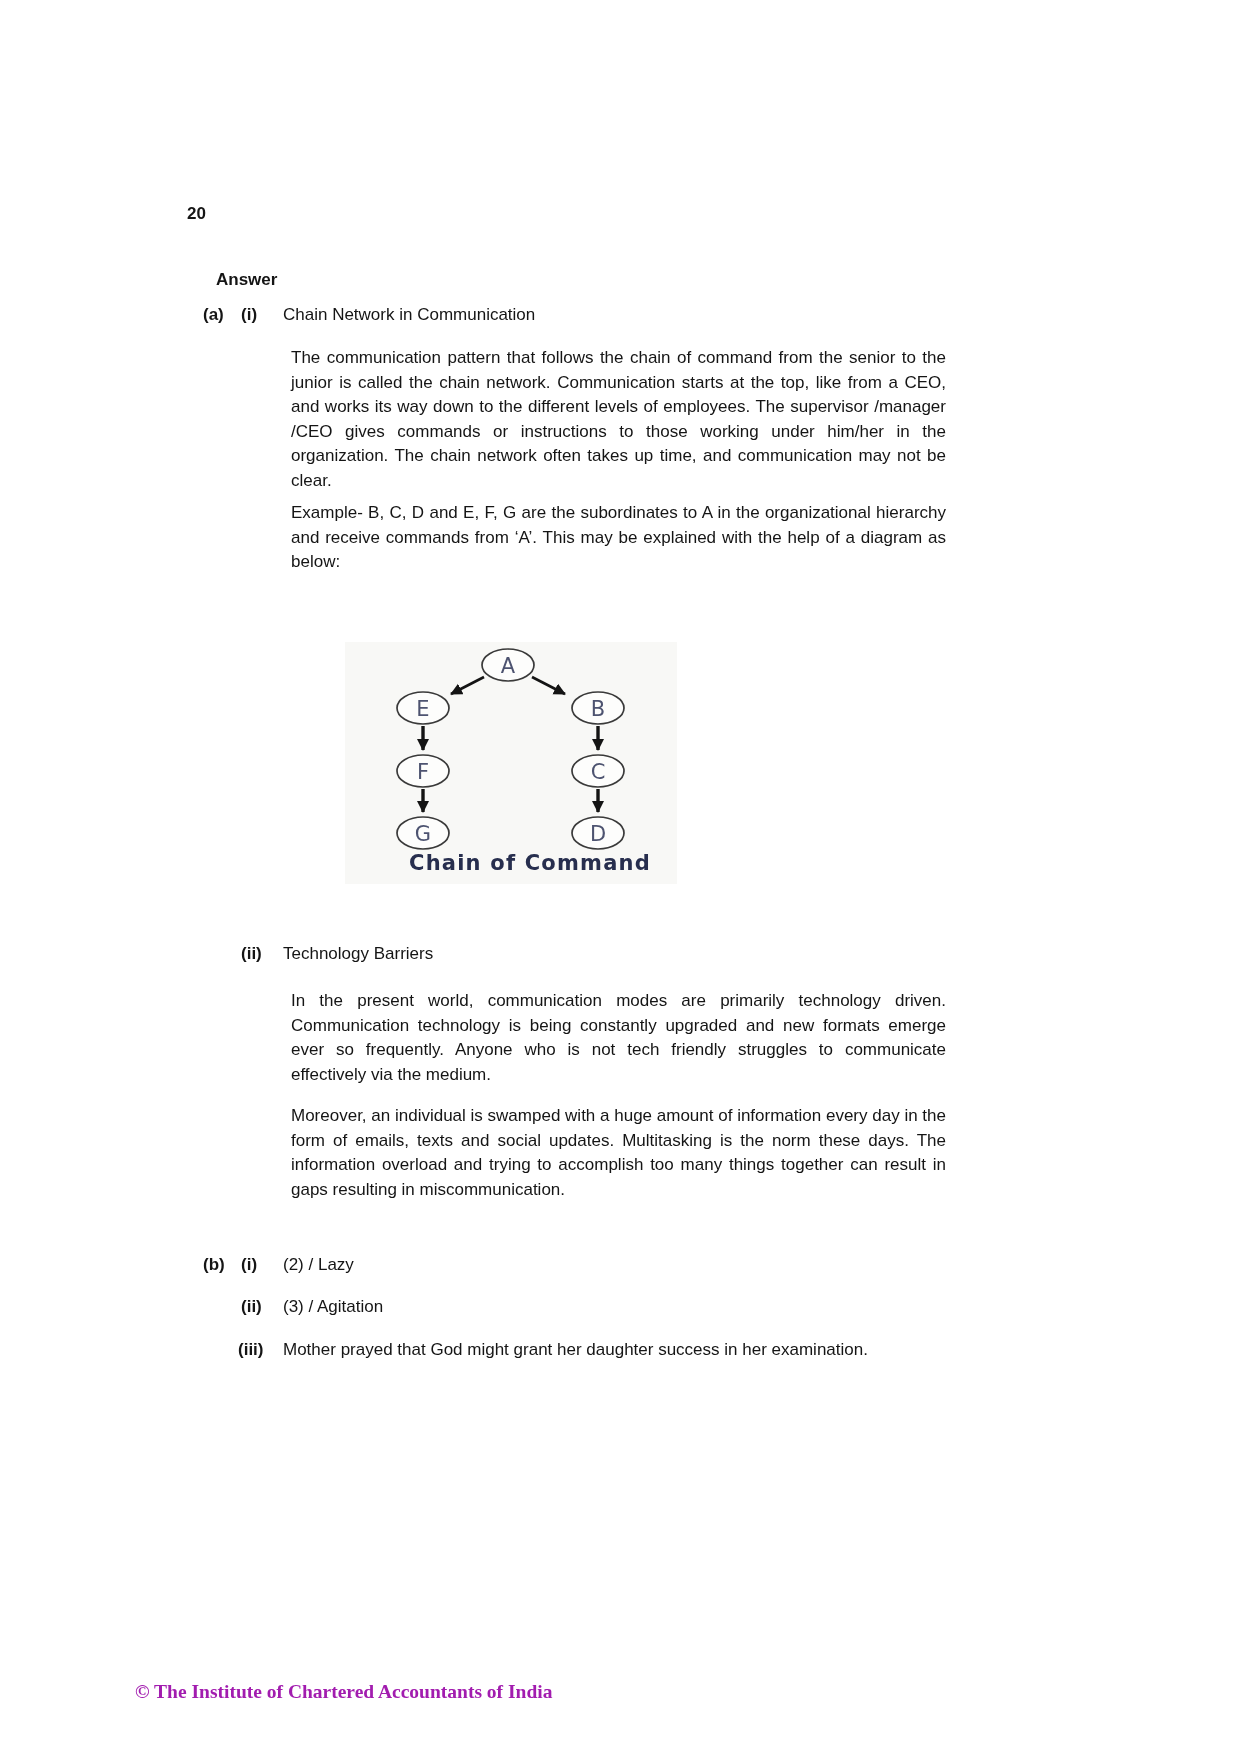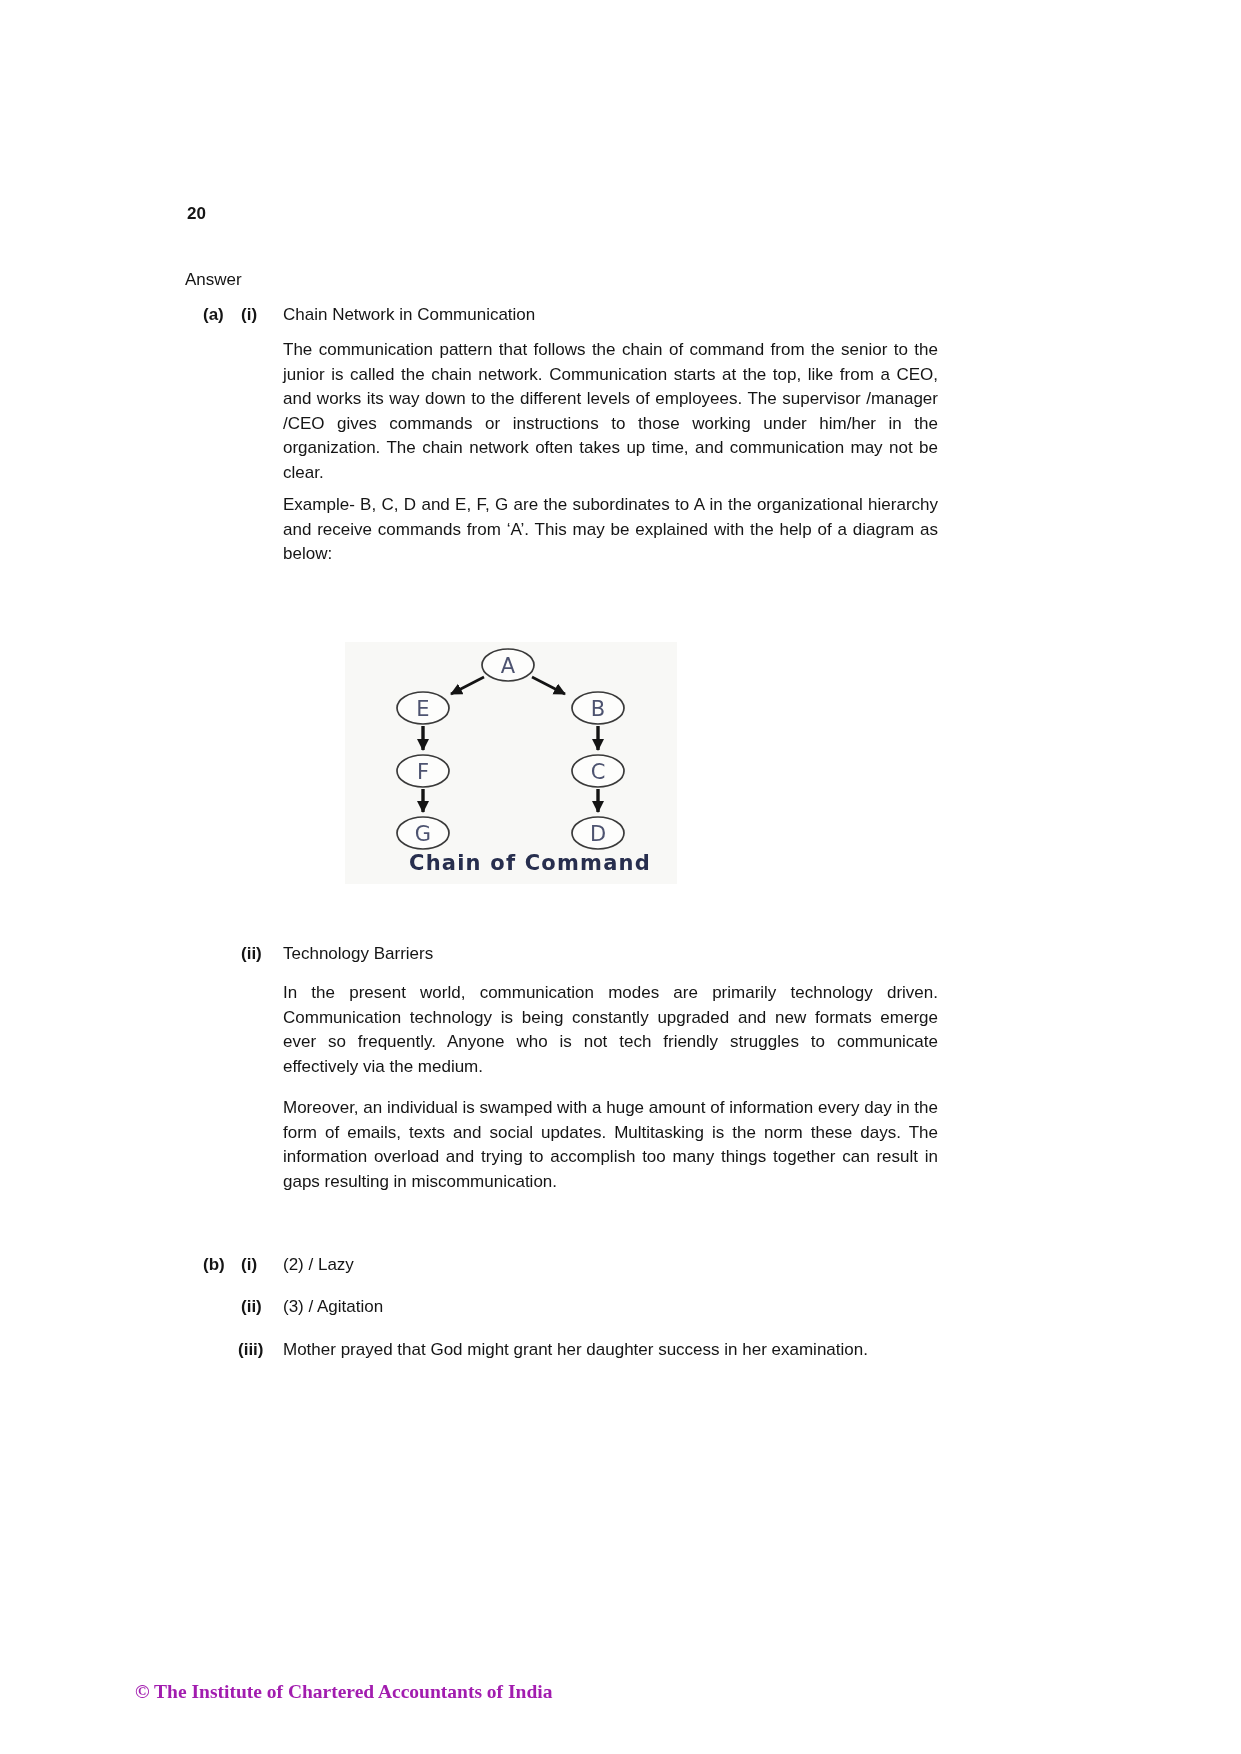--- a/index.html
+++ b/index.html
@@ -15,31 +15,31 @@
   }
 
   
   .page-num { position: absolute; left: 187px; top: 204px; font-weight: bold; }
   .header-title {
     position: absolute; left: 203px; right: 303px; top: 204px;
     text-align: center; font-weight: bold;
   }
 
   
-  .answer-heading { position: absolute; left: 185px; top: 270px; font-weight: normal; }
+  .answer-heading { position: absolute; left: 216px; top: 270px; font-weight: bold; }
 
   
   .hrow { position: absolute; left: 0; top: 0; width: 100%; height: 0; }
   .hrow .c-a   { position: absolute; left: 203px; font-weight: bold; white-space: nowrap; }
   .hrow .c-i   { position: absolute; left: 241px; font-weight: bold; white-space: nowrap; }
   .hrow .c-t   { position: absolute; left: 283px; font-weight: normal; white-space: nowrap; }
 
   
   .para {
-    position: absolute; left: 283px; width: 655px; margin: 0;
+    position: absolute; left: 283px; width: 655px; margin: 8px;
     text-align: justify; line-height: 24.5px;
   }
 
   
   .or-row {
     position: absolute; top: 898px; left: 31px; width: 1210px;
     text-align: center; font-weight: bold;
   }
 
   

